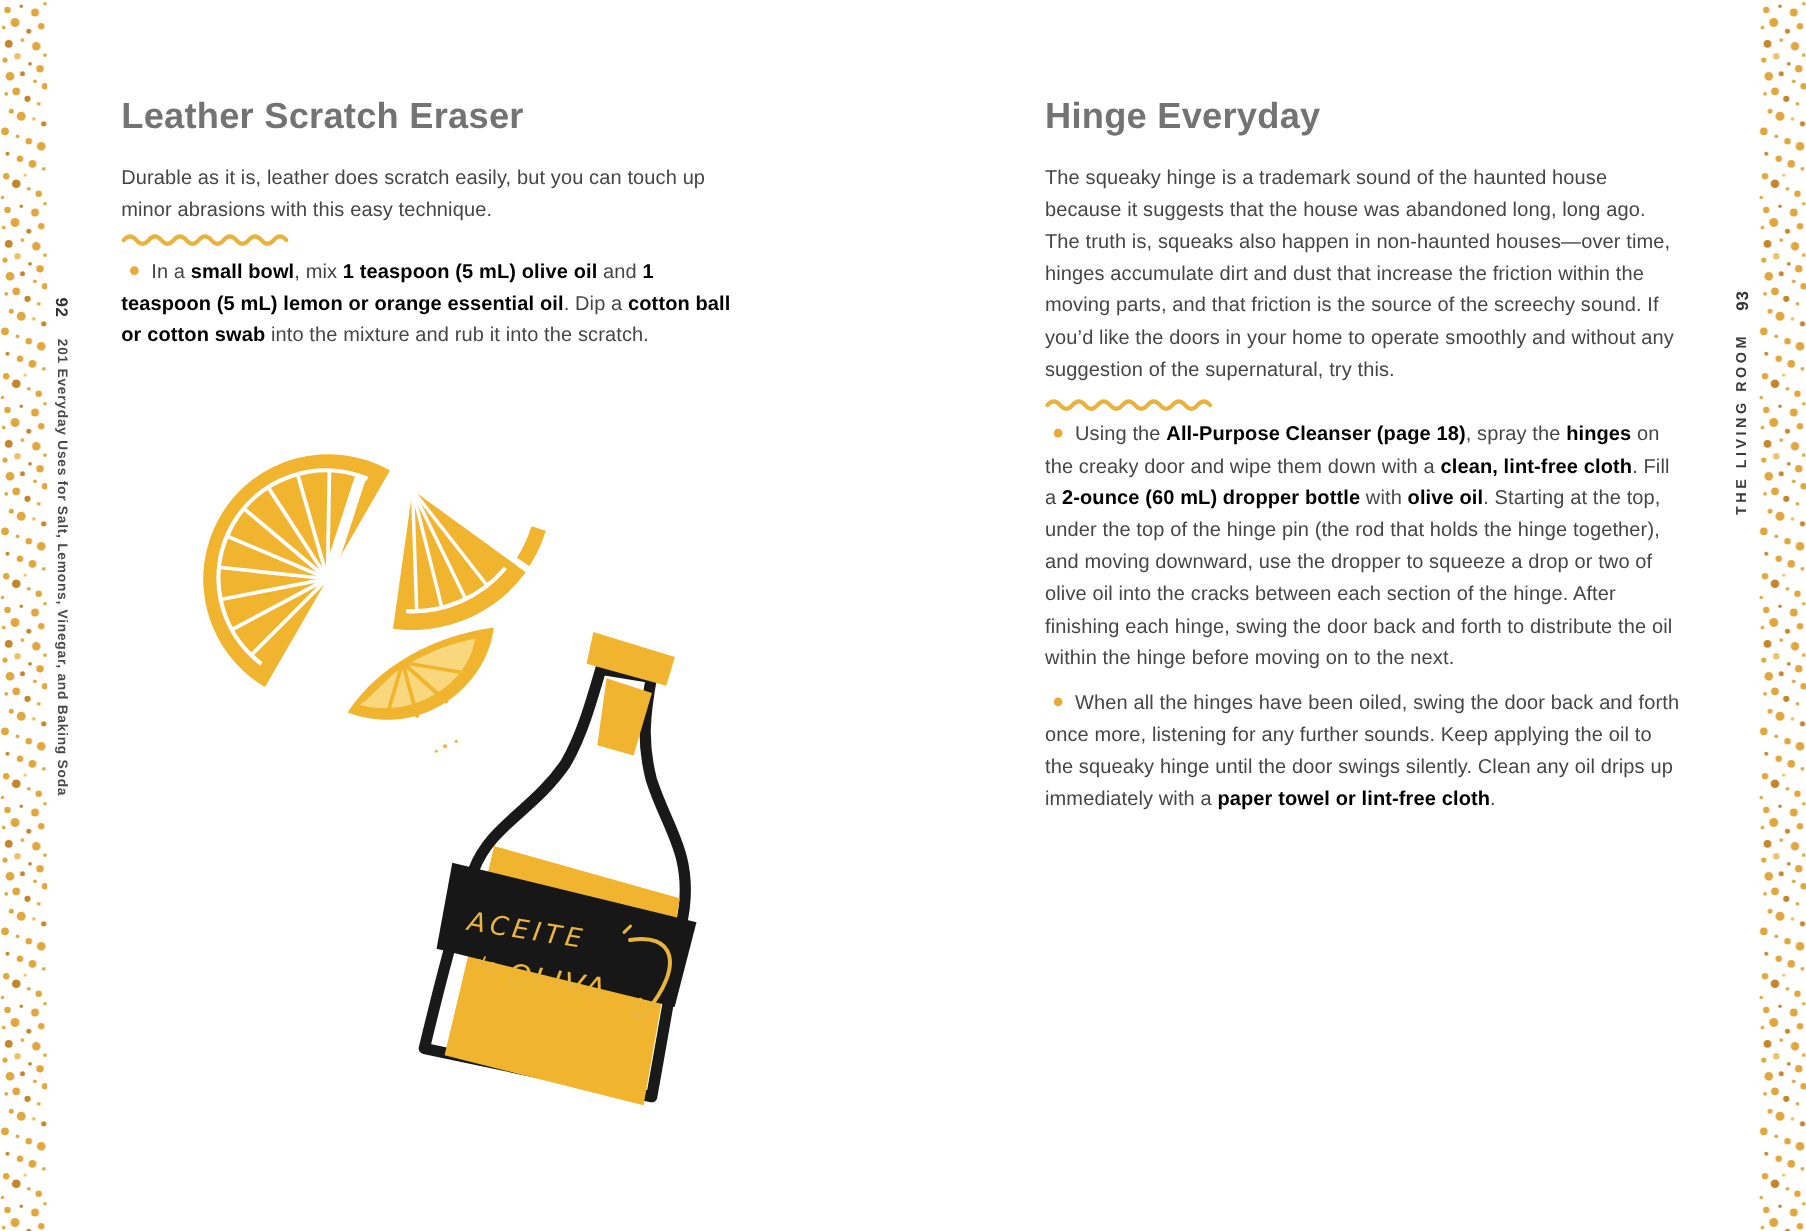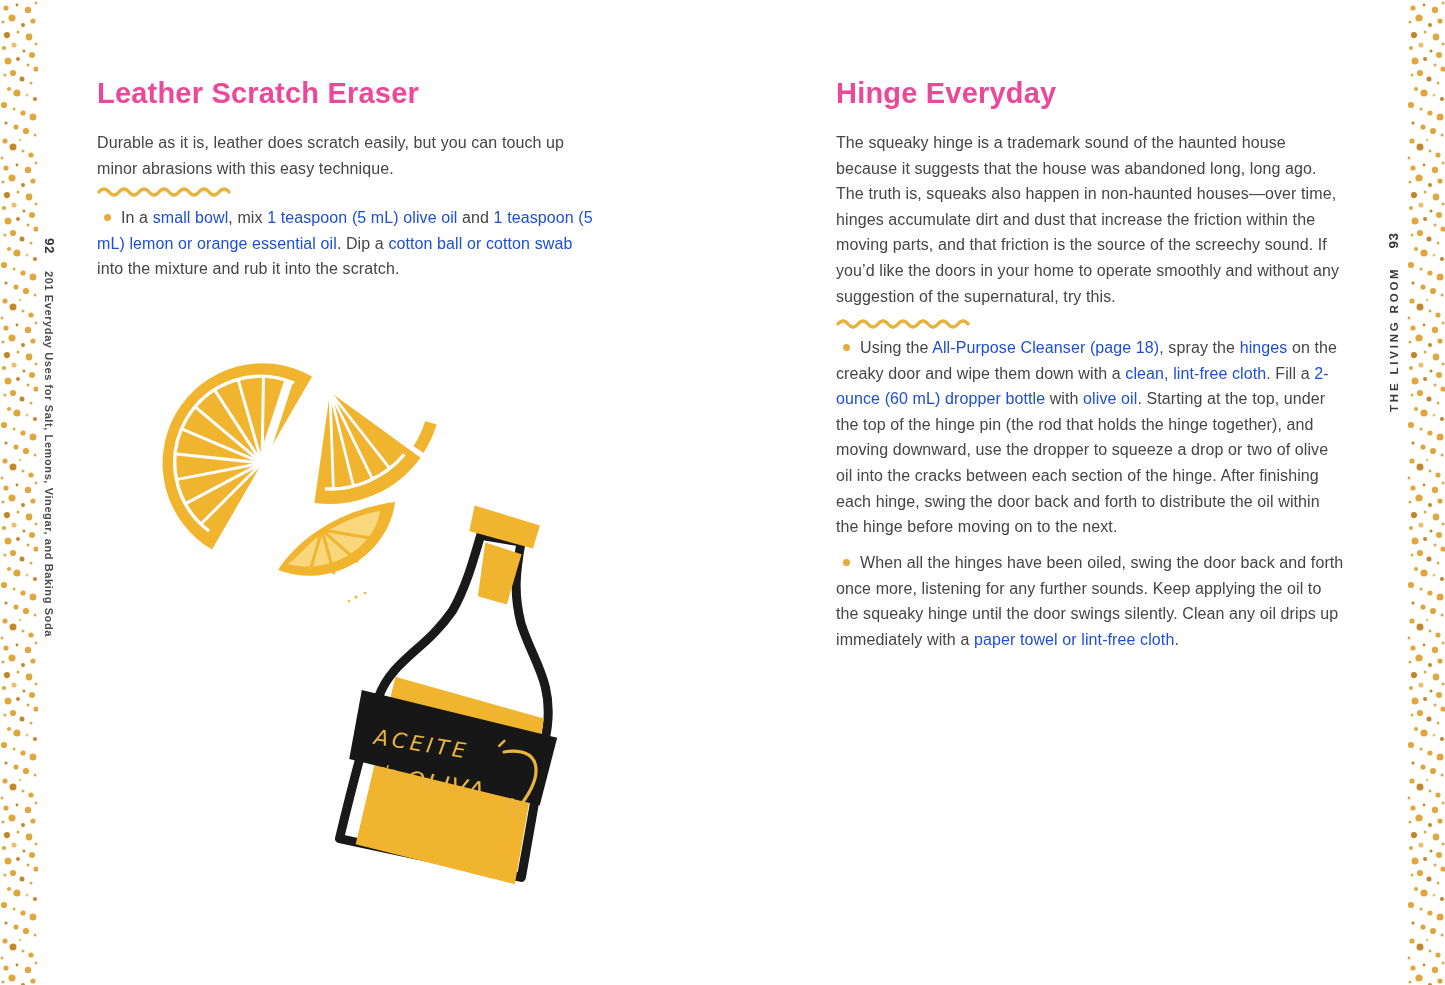--- a/index.html
+++ b/index.html
@@ -3,25 +3,25 @@
 <meta charset="utf-8">
 <style>
   html,body{margin:0;padding:0;background:#ffffff;}
   .spread{
     position:relative;width:1445px;height:985px;background:#ffffff;overflow:hidden;
     font-family:"Liberation Sans",sans-serif;color:#454545;
   }
   .abs{position:absolute;}
   
   .page-title{
-    font-size:29px;font-weight:700;color:#ec4899;margin:0;line-height:34px;letter-spacing:.2px;text-align:right;
+    font-size:29px;font-weight:700;color:#737373;margin:0;line-height:34px;letter-spacing:.2px;text-align:right;
   }
   
   .body-text{font-size:16px;line-height:25.6px;letter-spacing:.1px;color:#454545;margin:0;}
-  .body-text .b{font-weight:400;color:#1d4ed8;}
+  .body-text .b{font-weight:700;color:#000000;}
   
   .bullet-dot{
     display:inline-block;width:7px;height:7px;border-radius:50%;
     background:#E9A93B;margin:0 10px 2px 7px;
   }
   
   .squiggle{display:block;}
   
   .spine{
     position:absolute;white-space:nowrap;display:flex;align-items:center;

